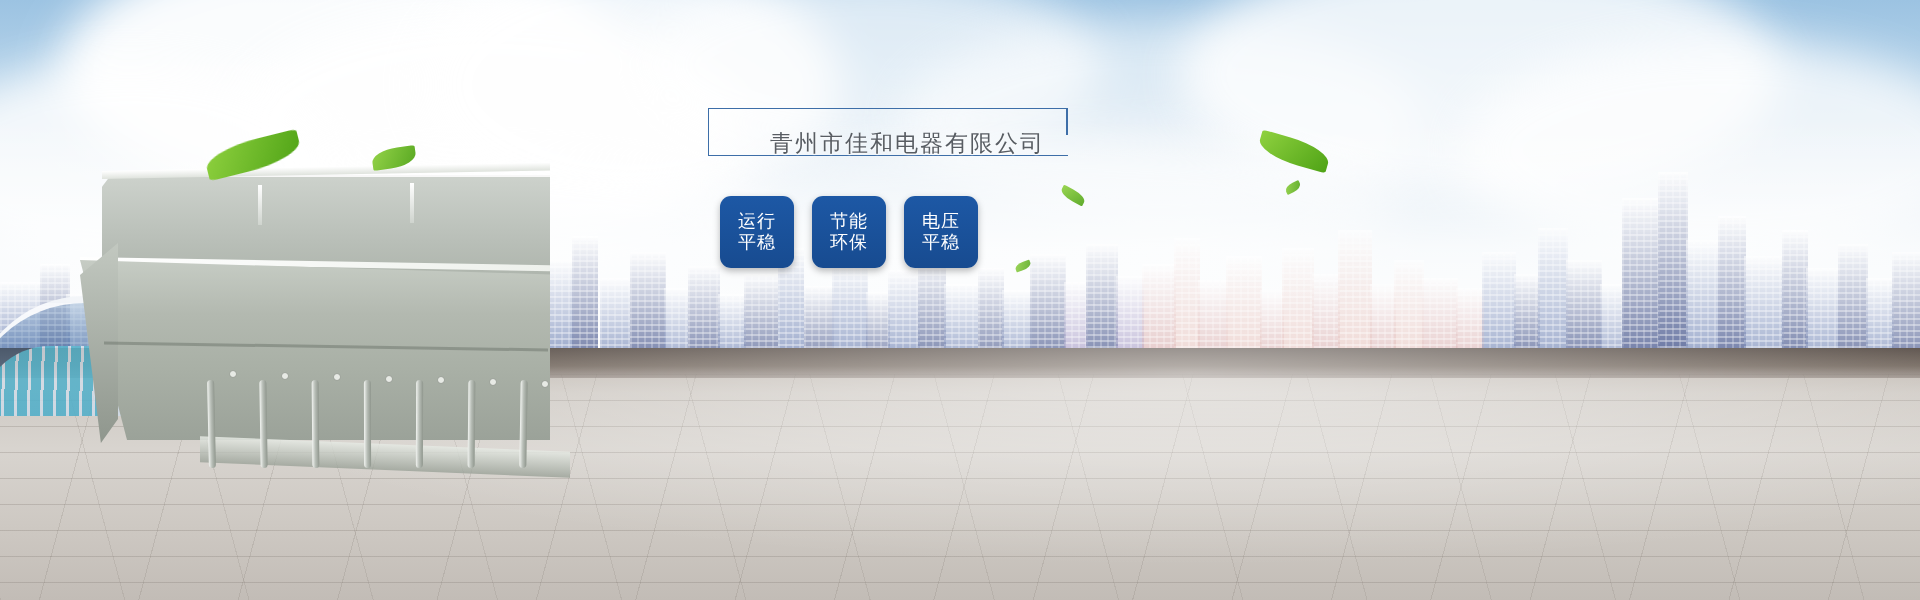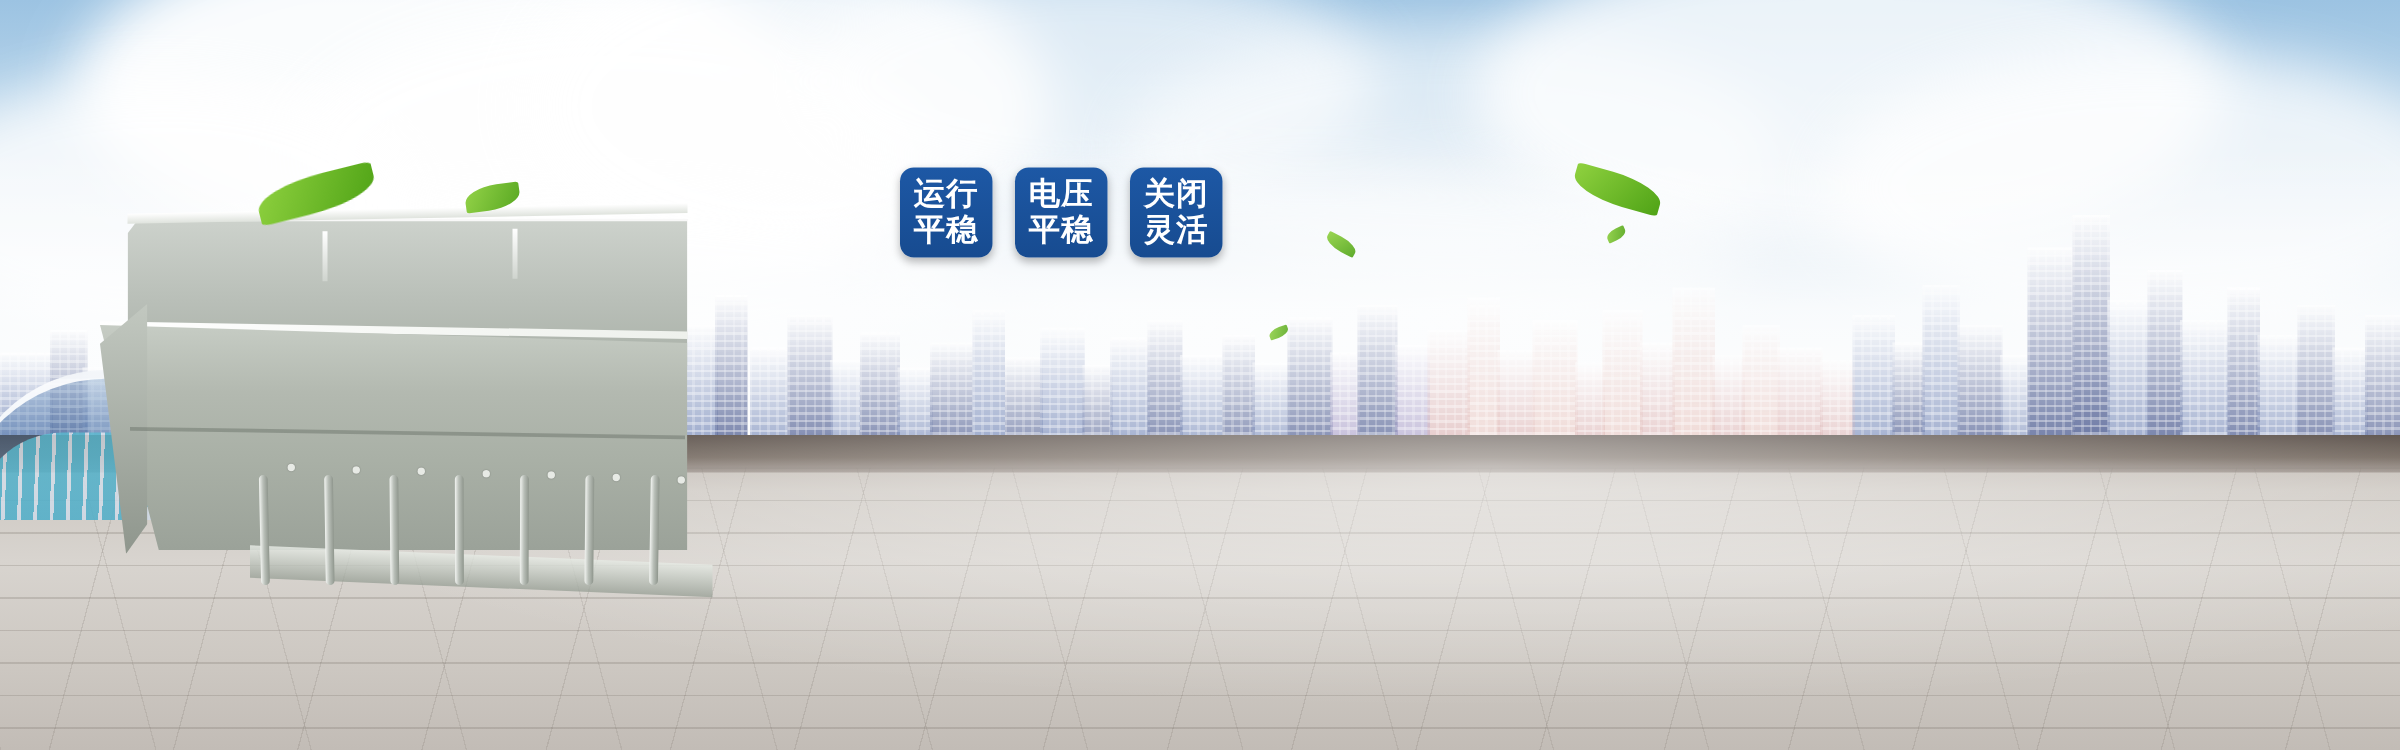--- a/index.html
+++ b/index.html
@@ -176,21 +176,21 @@
       -3px 0 0 #fff, 3px 0 0 #fff, 0 -3px 0 #fff, 0 3px 0 #fff,
       0 4px 7px rgba(0,0,0,.25);
   }
 
   .badges { display:flex; gap:18px; margin-left:30px; margin-top:34px; }
   .badge {
     width:74px; height:72px; border-radius:11px;
     background:linear-gradient(to bottom,#1d58a5,#174b90);
     box-shadow:0 3px 7px rgba(0,0,0,.28);
     display:flex; flex-direction:column; align-items:center; justify-content:center;
-    color:#fff; font-size:25px; line-height:1.18; letter-spacing:1px; font-weight:700;
+    color:#fff; font-size:18px; line-height:1.18; letter-spacing:1px; font-weight:400;
   }
   .badge span { display:block; }
 </style>
 </head>
 <body>
 
 <div id="banner">
 
   <div class="sky">
     <div class="cloud c1"></div>
@@ -303,32 +303,36 @@
 
   <div class="leaf l1"></div>
   <div class="leaf l2"></div>
   <div class="leaf l3"></div>
   <div class="leaf l4"></div>
   <div class="leaf l5"></div>
   <div class="leaf l6"></div>
 
   <div class="copy">
 
+    <div class="frame">
+      <div class="frame-box"></div>
+      <div class="company">青州市佳和电器有限公司</div>
+    </div>
 
 
 
     <div class="badges" id="badges">
         <div class="badge">
           <span>运行</span>
           <span>平稳</span>
         </div>
         <div class="badge">
+          <span>节能</span>
+          <span>环保</span>
+        </div>
+        <div class="badge">
           <span>电压</span>
           <span>平稳</span>
         </div>
-        <div class="badge">
-          <span>关闭</span>
-          <span>灵活</span>
-        </div>
       </div>
 
   </div>
 </div>
 
 </body></html>

